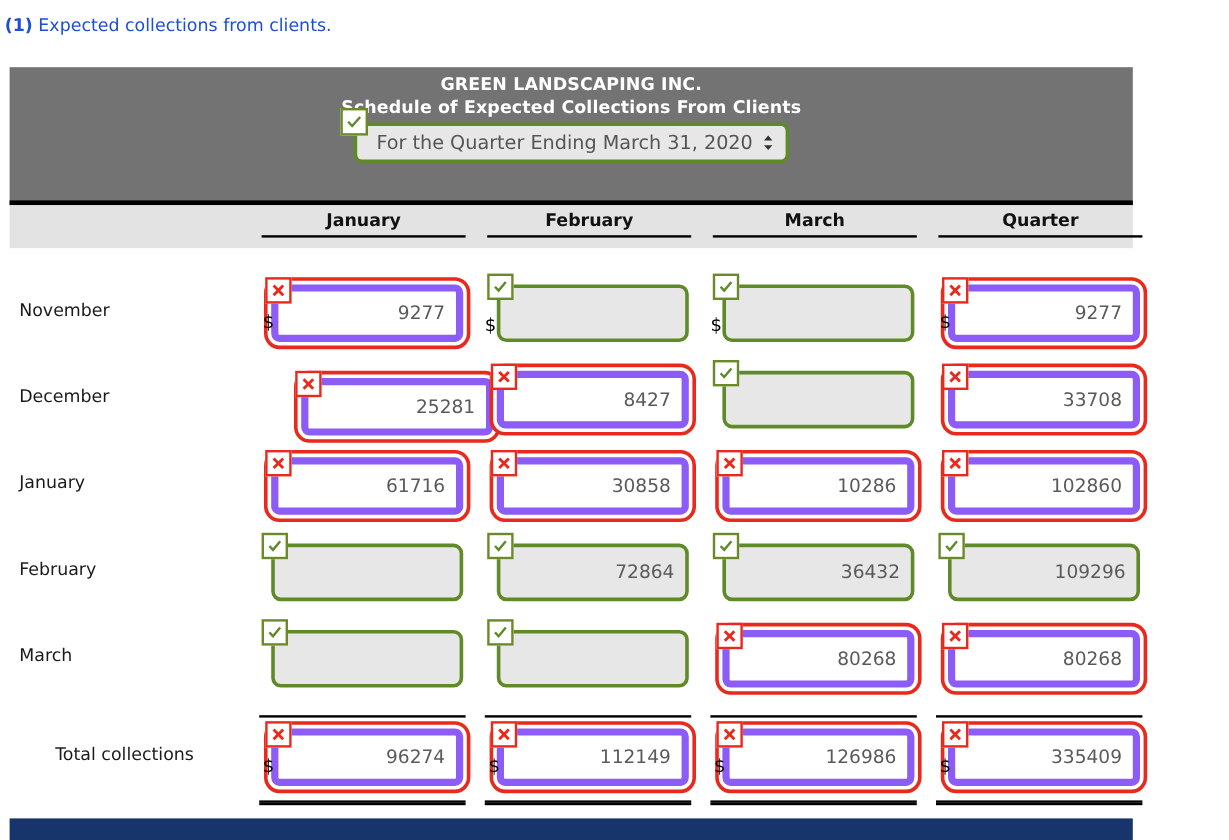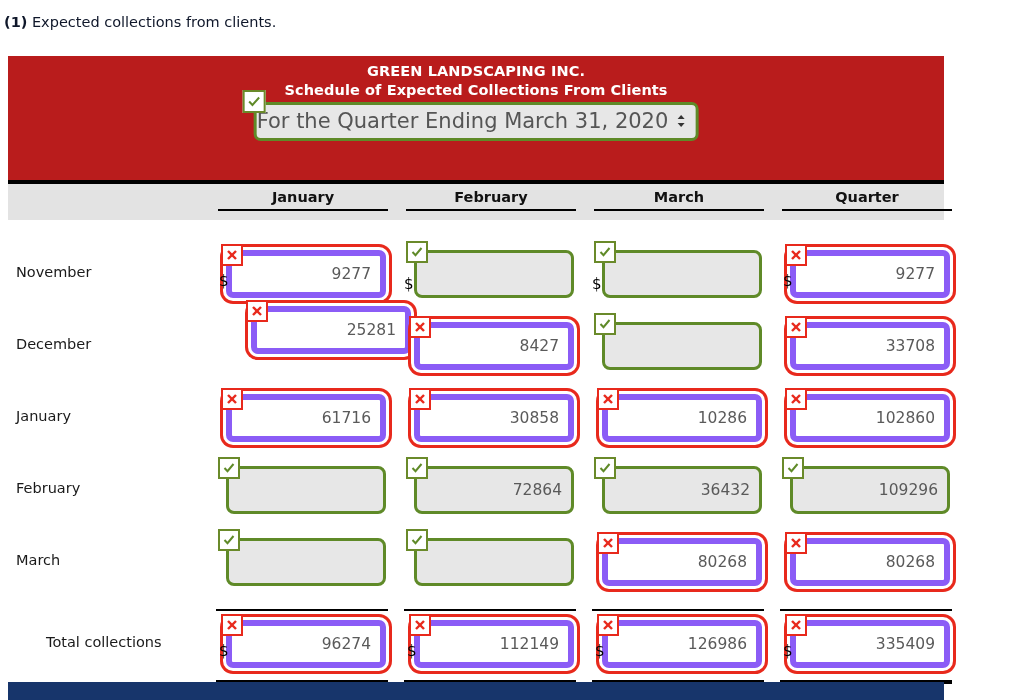--- a/index.html
+++ b/index.html
@@ -9,34 +9,34 @@
     background: #ffffff;
     font-family: "DejaVu Sans", "Liberation Sans", sans-serif;
     overflow: hidden;
   }
   .page { position: relative; width: 1024px; height: 700px; }
 
   
   .prompt {
     position: absolute;
     font-size: 14.5px;
-    color: #0f172a;
+    color: #1d4ed8;
     white-space: nowrap;
   }
   .prompt .num { font-weight: bold; }
 
   
   .sheet { position: absolute; left: 8px; width: 936px; }
 
   .title-bar {
-    background: #b91c1c;
+    background: #737373;
     border-bottom: 4px solid #000000;
     padding: 6px 0 0 0;
     position: relative;
-    height: 128px;
+    height: 115px;
   }
   .title-line {
     color: #ffffff;
     font-weight: bold;
     font-size: 14.5px;
     text-align: center;
     line-height: 19px;
     letter-spacing: 0.1px;
   }
 
@@ -55,22 +55,22 @@
     background: #ffffff;
     border: 2px solid #6a8a2a;
     display: flex; align-items: center; justify-content: center;
     z-index: 4;
   }
   .dd-badge svg { display:block; }
   .select-box {
     border: 3px solid #5f8a28;
     border-radius: 7px;
     background: #e7e7e7;
-    padding: 4px 10px 5px 0;
-    font-size: 21px;
+    padding: 4px 10px 5px 16px;
+    font-size: 16px;
     color: #555555;
     display: flex;
     align-items: center;
     gap: 8px;
     white-space: nowrap;
     position: relative;
     z-index: 2;
   }
   .spin { display: inline-flex; flex-direction: column; line-height: 6px; font-size: 11px; color:#333; }
 
@@ -251,21 +251,21 @@
         </div>
         <div class="cell" style="left: 782px; top: 30px;">
           <div class="fld bad">9277<div class="badge x">
               <svg width="12" height="12" viewBox="0 0 12 12">
                 <line x1="2" y1="2" x2="10" y2="10" stroke="#e8291c" stroke-width="2.4"></line>
                 <line x1="10" y1="2" x2="2" y2="10" stroke="#e8291c" stroke-width="2.4"></line>
               </svg>
             </div><span class="dollar">$</span></div>
         </div>
         <div class="rowlabel" style="left: 8px; top: 116px;">December</div>
-        <div class="cell" style="left: 218px; top: 86px; padding-left: 25px;">
+        <div class="cell" style="left: 218px; top: 108px; padding-left: 25px;">
           <div class="fld bad">25281<div class="badge x">
               <svg width="12" height="12" viewBox="0 0 12 12">
                 <line x1="2" y1="2" x2="10" y2="10" stroke="#e8291c" stroke-width="2.4"></line>
                 <line x1="10" y1="2" x2="2" y2="10" stroke="#e8291c" stroke-width="2.4"></line>
               </svg>
             </div></div>
         </div>
         <div class="cell" style="left: 406px; top: 102px;">
           <div class="fld bad">8427<div class="badge x">
               <svg width="12" height="12" viewBox="0 0 12 12">

